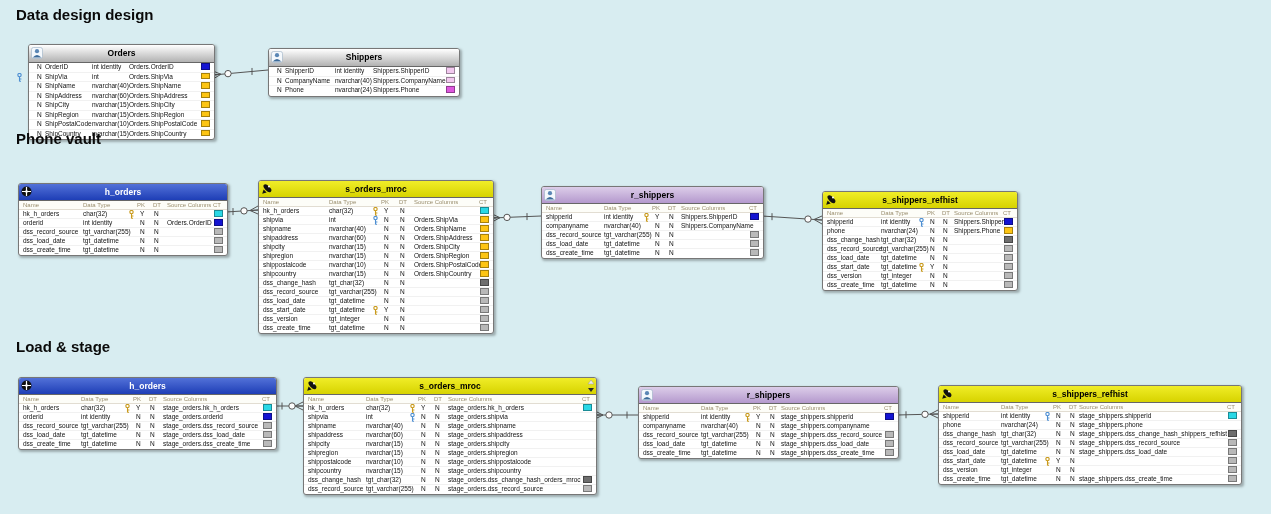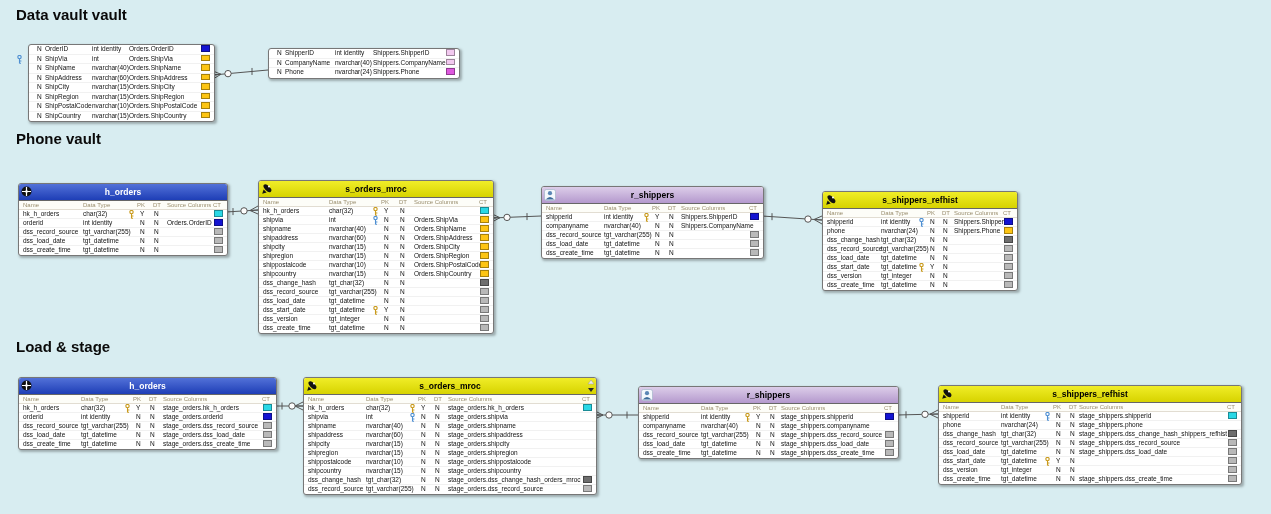--- a/index.html
+++ b/index.html
@@ -81,25 +81,30 @@
       </g>
       <g>
         <line x1="897" y1="415" x2="938" y2="414" stroke="#555555" stroke-width="1"></line>
         <line x1="930" y1="414.1951219512195" x2="938" y2="410" stroke="#555555" stroke-width="1"></line>
         <line x1="930" y1="414.1951219512195" x2="938" y2="414" stroke="#555555" stroke-width="1"></line>
         <line x1="930" y1="414.1951219512195" x2="938" y2="418" stroke="#555555" stroke-width="1"></line>
         <line x1="906" y1="411.280487804878" x2="906" y2="418.280487804878" stroke="#555555" stroke-width="1"></line>
         <circle cx="925" cy="414.3170731707317" r="3.2" fill="#fcfcfc" stroke="#555555" stroke-width="1"></circle>
       </g>
     </svg>
-  <div class="section-title" style="left:16px;top:6px">Data vault vault</div>
+  <div class="section-title" style="left:16px;top:6px">Data design design</div>
   <div class="section-title" style="left:16px;top:130px">Phone vault</div>
   <div class="section-title" style="left:16px;top:338px">Load &amp; stage</div>
   <div id="tables">
       <div class="tbl k-source" style="left: 28px; top: 44px; width: 185px;">
+        <div class="tbl-hdr"><span class="hdr-icon"><svg width="12" height="12" viewBox="0 0 12 12">
+              <rect x="0.5" y="0.5" width="11" height="11" rx="2" fill="#f4f8fc" stroke="#9ab0c4" stroke-width="0.6"></rect>
+              <circle cx="6" cy="4.2" r="2.1" fill="#5b87b5"></circle>
+              <path d="M1.7 10.6 q4.3 -5.4 8.6 0 z" fill="#3c6b9a"></path>
+            </svg></span><span>Orders</span></div>
         <div class="row">
           <span style="left: 8px;">N</span>
           <span style="left: 16px;">OrderID</span>
           <span style="left: 63px;">int identity</span>
           <span style="left: 100px;">Orders.OrderID</span>
           <span class="ct" style="left: 172px; background: rgb(20, 20, 210);"></span>
         </div>
         <div class="row">
           <span class="keyicon" style="left: -13px;"><svg width="7" height="9" viewBox="0 0 7 9">
               <circle cx="3.5" cy="2.1" r="1.7" fill="none" stroke="#4e8fd2" stroke-width="1.1"></circle>
@@ -148,20 +153,25 @@
         </div>
         <div class="row">
           <span style="left: 8px;">N</span>
           <span style="left: 16px;">ShipCountry</span>
           <span style="left: 63px;">nvarchar(15)</span>
           <span style="left: 100px;">Orders.ShipCountry</span>
           <span class="ct" style="left: 172px; background: rgb(253, 197, 19);"></span>
         </div>
       </div>
       <div class="tbl k-source" style="left: 268px; top: 48px; width: 190px;">
+        <div class="tbl-hdr"><span class="hdr-icon"><svg width="12" height="12" viewBox="0 0 12 12">
+              <rect x="0.5" y="0.5" width="11" height="11" rx="2" fill="#f4f8fc" stroke="#9ab0c4" stroke-width="0.6"></rect>
+              <circle cx="6" cy="4.2" r="2.1" fill="#5b87b5"></circle>
+              <path d="M1.7 10.6 q4.3 -5.4 8.6 0 z" fill="#3c6b9a"></path>
+            </svg></span><span>Shippers</span></div>
         <div class="row">
           <span style="left: 8px;">N</span>
           <span style="left: 16px;">ShipperID</span>
           <span style="left: 66px;">int identity</span>
           <span style="left: 104px;">Shippers.ShipperID</span>
           <span class="ct" style="left: 177px; background: rgb(242, 201, 239);"></span>
         </div>
         <div class="row">
           <span style="left: 8px;">N</span>
           <span style="left: 16px;">CompanyName</span>

